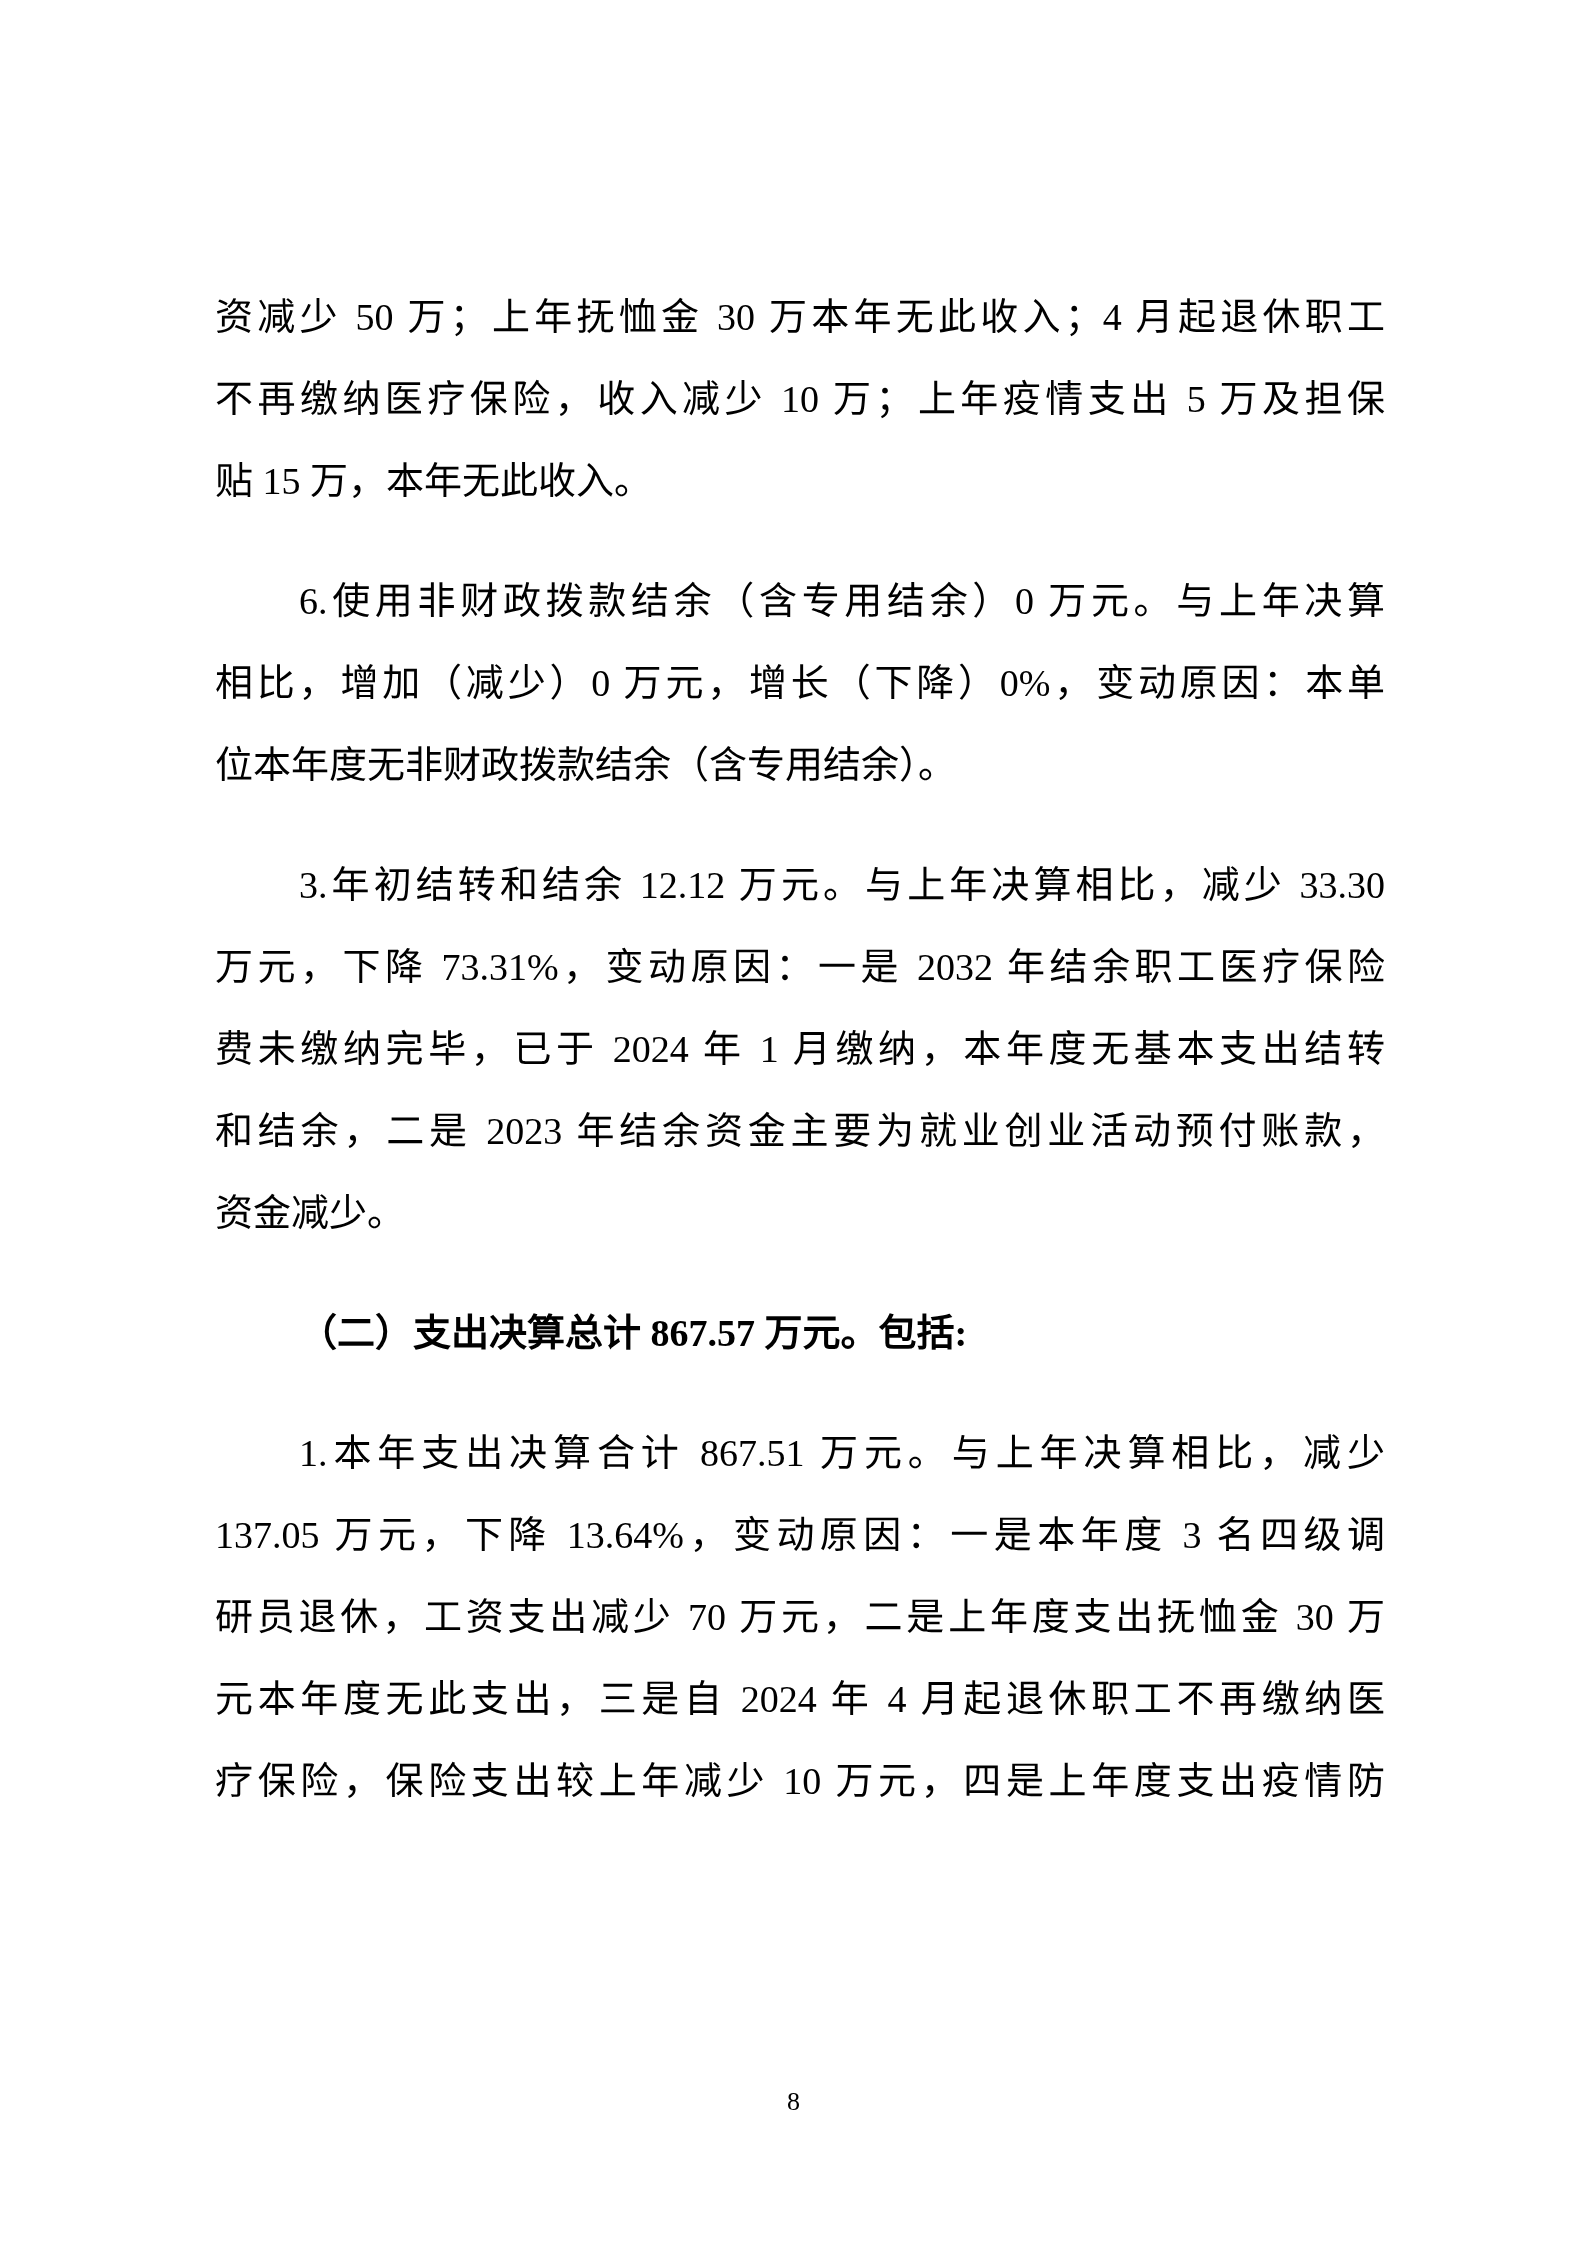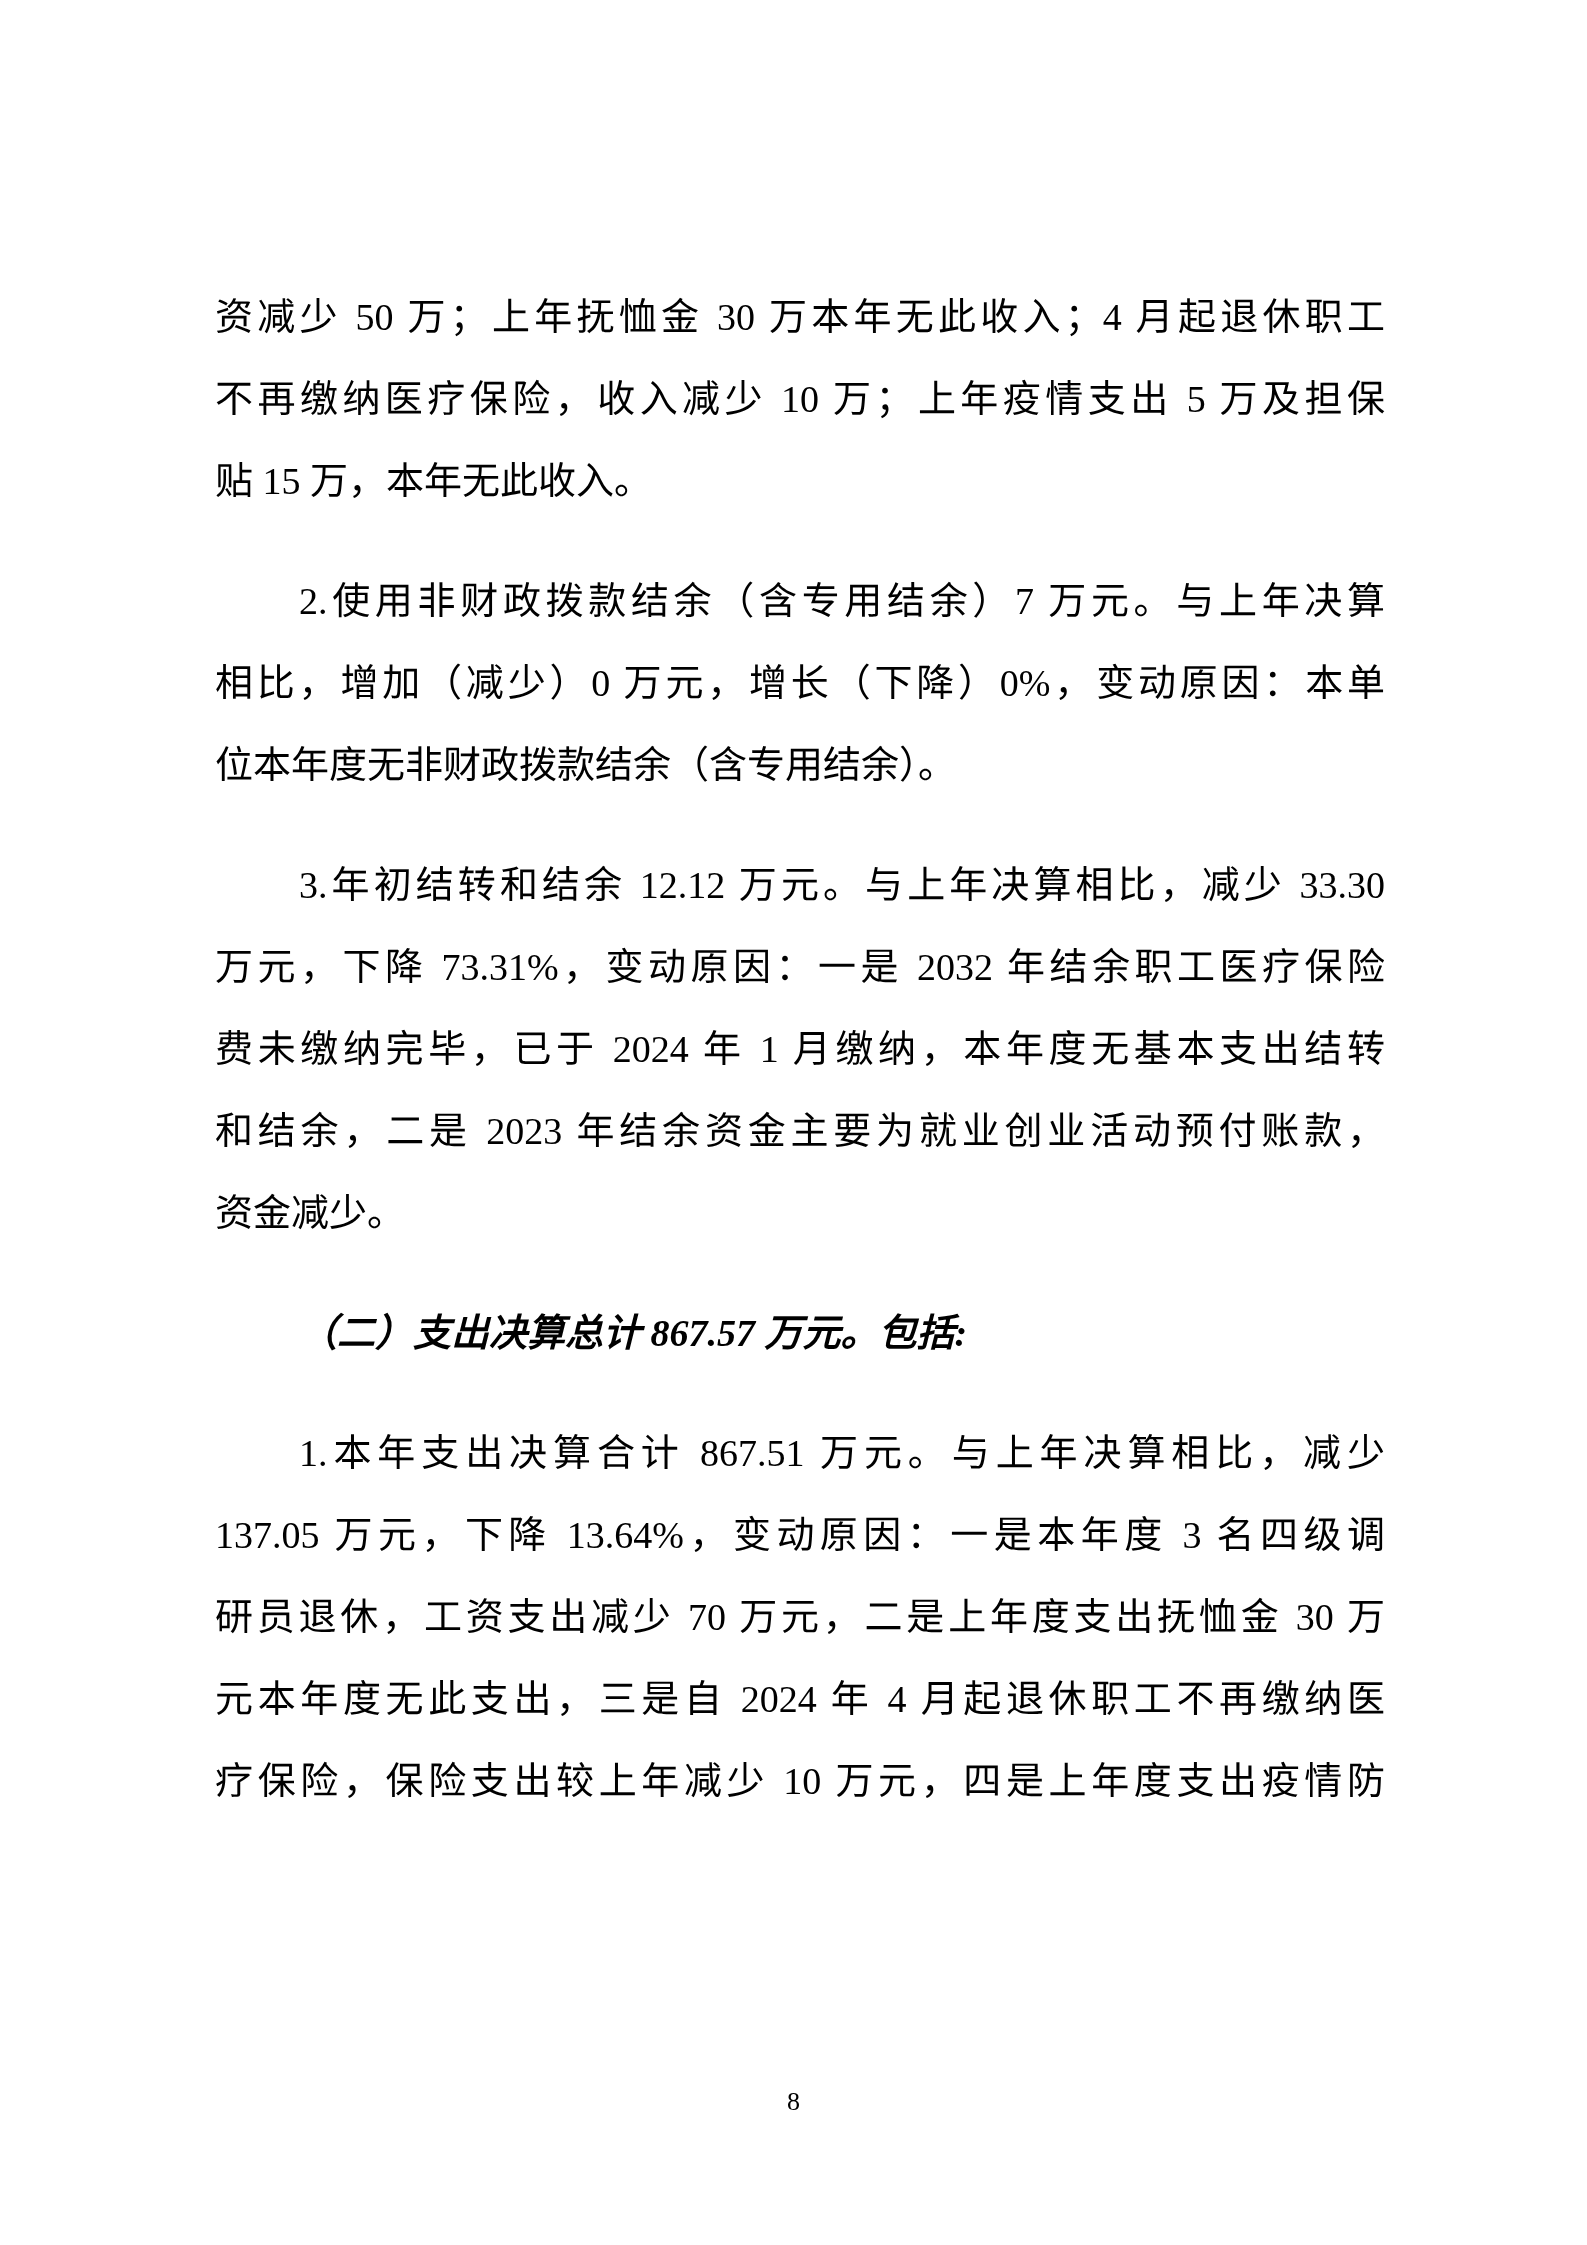--- a/index.html
+++ b/index.html
@@ -19,21 +19,21 @@
     top:276px;
     width:1170px;
     font-size:38px;
     line-height:82px;
   }
   .para{margin:38px 0 0 0;padding:0;}
   .para.first{margin-top:0;}
   .line{display:block;}
   .fill{text-align:justify;text-align-last:justify;}
   .ind{text-indent:84px;}
-  .heading{font-weight:bold;font-style:italic;}
+  .heading{font-weight:bold;}
   .footer{
     position:absolute;
     top:2086px;
     left:0;
     width:100%;
     text-align:center;
     font-size:26px;
     line-height:32px;
   }
 </style>
@@ -43,21 +43,21 @@
 <div class="page">
   <main class="text-block">
 
     <p class="para first">
       <span class="line fill">资减少 50 万；上年抚恤金 30 万本年无此收入；4 月起退休职工</span>
       <span class="line fill">不再缴纳医疗保险，收入减少 10 万；上年疫情支出 5 万及担保</span>
       <span class="line">贴 15 万，本年无此收入。</span>
     </p>
 
     <p class="para">
-      <span class="line fill ind">2.使用非财政拨款结余（含专用结余）7 万元。与上年决算</span>
+      <span class="line fill ind">6.使用非财政拨款结余（含专用结余）0 万元。与上年决算</span>
       <span class="line fill">相比，增加（减少）0 万元，增长（下降）0%，变动原因：本单</span>
       <span class="line">位本年度无非财政拨款结余（含专用结余）。</span>
     </p>
 
     <p class="para">
       <span class="line fill ind">3.年初结转和结余 12.12 万元。与上年决算相比，减少 33.30</span>
       <span class="line fill">万元，下降 73.31%，变动原因：一是 2032 年结余职工医疗保险</span>
       <span class="line fill">费未缴纳完毕，已于 2024 年 1 月缴纳，本年度无基本支出结转</span>
       <span class="line fill">和结余，二是 2023 年结余资金主要为就业创业活动预付账款，</span>
       <span class="line">资金减少。</span>

